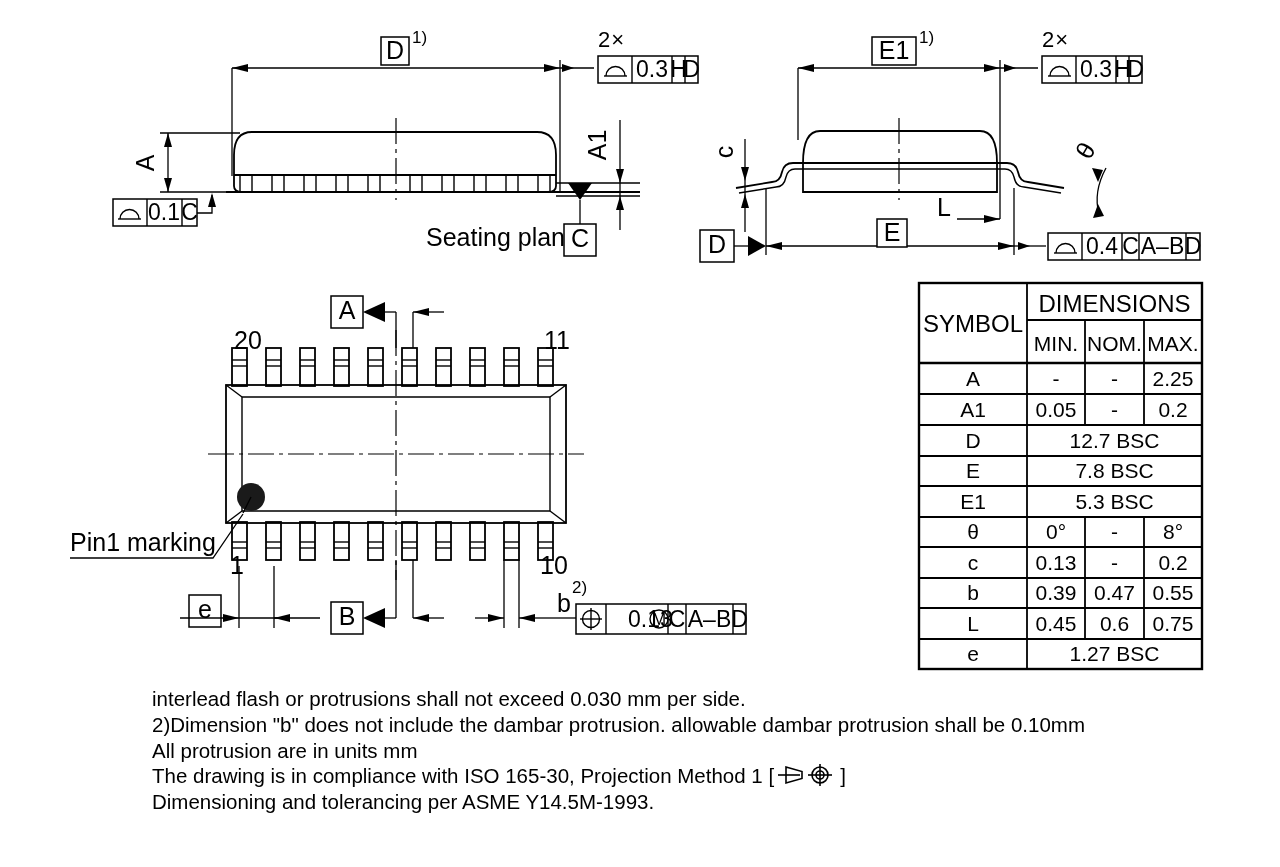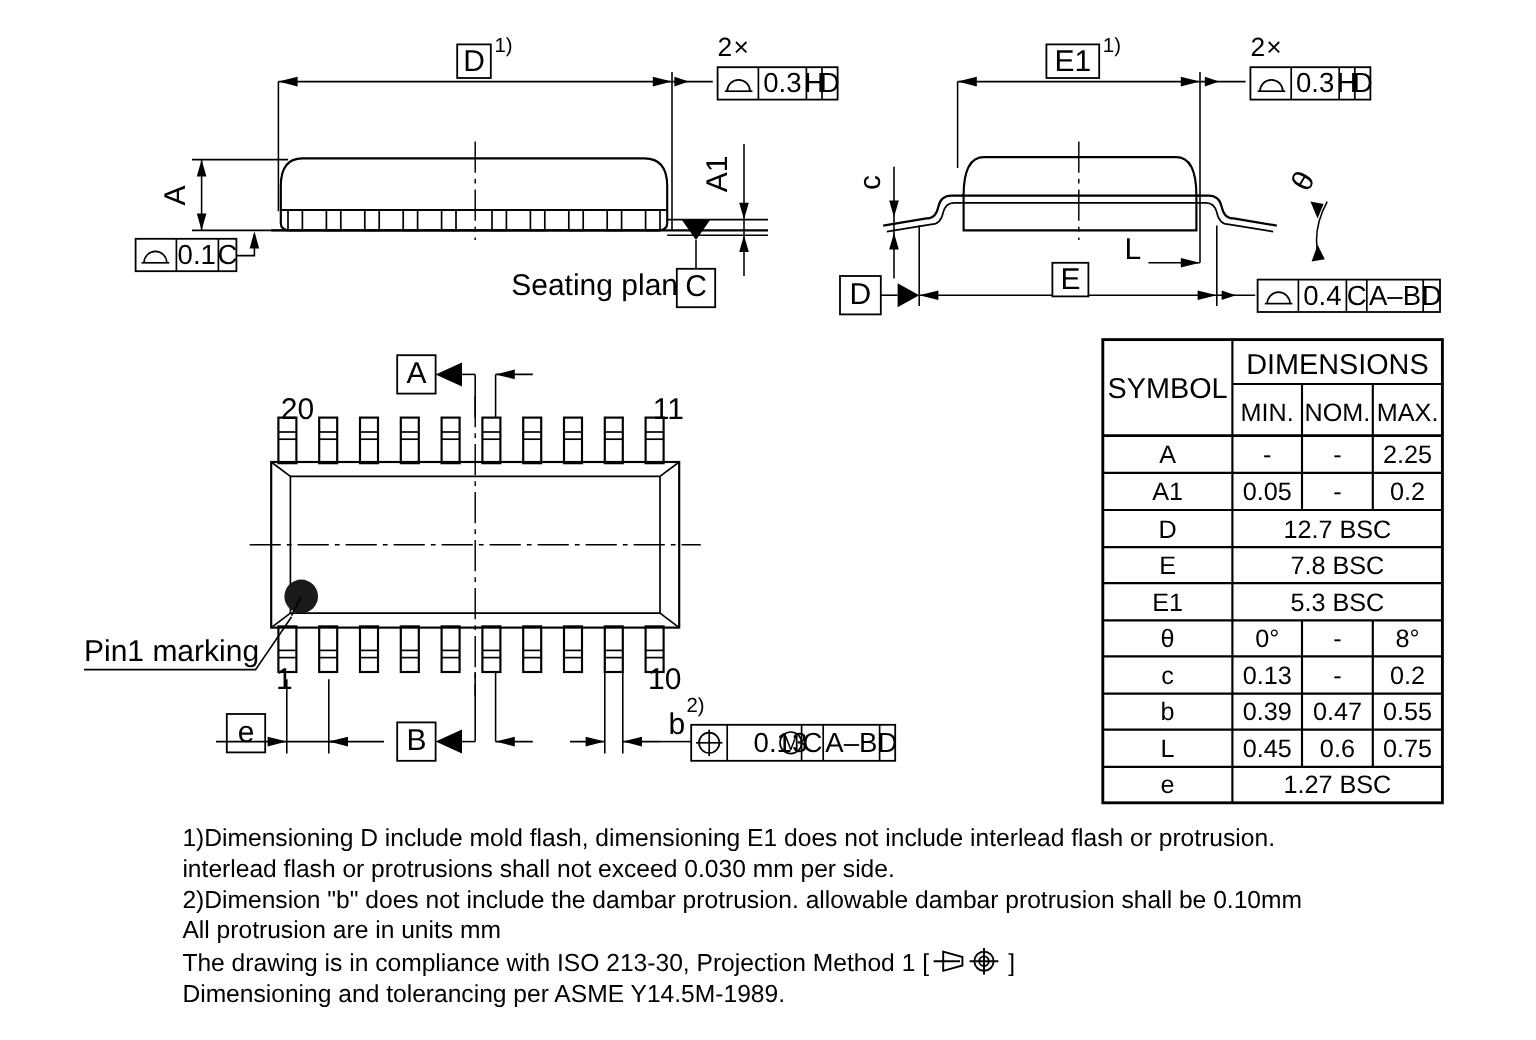--- a/index.html
+++ b/index.html
@@ -474,30 +474,29 @@
     </g>
     <g>
       <text class="t-tbl" x="973" y="661" text-anchor="middle">e</text>
       <text class="t-tbl" x="1114.5" y="661" text-anchor="middle">1.27 BSC</text>
     </g>
   </g>
 
 </svg>
 
 <div class="notes">
-  <div>1)Dimensioning D include mold flash, dimensioning E1 does not include interlead flash or protrusion.</div>
   <div>interlead flash or protrusions shall not exceed 0.030 mm per side.</div>
   <div>2)Dimension "b" does not include the dambar protrusion. allowable dambar protrusion shall be 0.10mm</div>
   <div>All protrusion are in units mm</div>
-  <div><span>The drawing is in compliance with ISO 213-30, Projection Method 1 [</span><span class="iso-inline"><svg width="66" height="24" viewBox="0 0 66 24">
+  <div><span>The drawing is in compliance with ISO 165-30, Projection Method 1 [</span><span class="iso-inline"><svg width="66" height="24" viewBox="0 0 66 24">
             <g stroke="#000" stroke-width="1.6" fill="none">
               <path d="M4,12 L26,12"></path>
               <path d="M12,4 L28,8.5 L28,15.5 L12,20 Z"></path>
               <circle cx="46" cy="12" r="8"></circle>
               <circle cx="46" cy="12" r="4"></circle>
               <line x1="34" y1="12" x2="58" y2="12"></line>
               <line x1="46" y1="1" x2="46" y2="23"></line>
             </g>
           </svg></span><span>]</span></div>
-  <div>Dimensioning and tolerancing per ASME Y14.5M-1989.</div>
+  <div>Dimensioning and tolerancing per ASME Y14.5M-1993.</div>
 </div>
 
 </div>
 
 </body></html>

